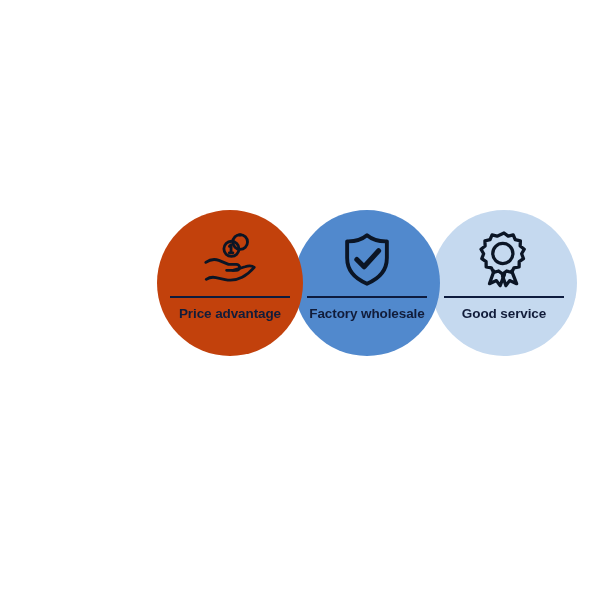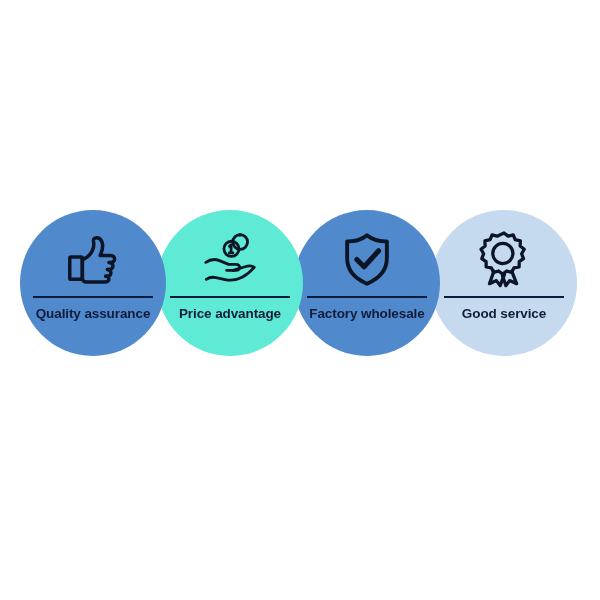--- a/index.html
+++ b/index.html
@@ -80,37 +80,22 @@
     text-align: center;
     line-height: 16px;
   }
 </style>
 </head>
 <body style="background: rgb(255, 255, 255);">
 
 <div id="stage">
   <div class="badge-row">
 
-    <div class="badge badge-0" style="background: rgb(81, 137, 205);">
-      <div class="badge-inner">
-        <span class="badge-icon">
-          <svg viewBox="0 0 64 64" fill="none" xmlns="http://www.w3.org/2000/svg" stroke="#0b1525" stroke-width="3.6" stroke-linecap="round" stroke-linejoin="round">
-            <rect x="8" y="30" width="13" height="23" rx="1.5"></rect>
-            <path d="M21 32.5 C26 31 29.5 27.5 31.5 23 C33 19.5 33 16 32.5 13.5 C32.2 11.8 33.2 10.4 34.8 10.2 C37.6 9.9 40.2 11.6 41.2 14.3 C42.4 17.6 42 22 40.3 26.2 L39.4 28.4 L50.5 28.4 C52.7 28.4 54.3 30.1 54.3 32.1 C54.3 34.1 52.7 35.7 50.5 35.7 L48.5 35.7"></path>
-            <path d="M48.8 35.7 C51 35.7 52.6 37.3 52.6 39.3 C52.6 41.3 51 42.9 48.8 42.9 L46.8 42.9"></path>
-            <path d="M47 42.9 C49 42.9 50.5 44.4 50.5 46.3 C50.5 48.2 49 49.7 47 49.7 L45 49.7"></path>
-            <path d="M45.3 49.7 C47.1 49.7 48.4 51 48.4 52.7 C48.4 54.4 47.1 55.7 45.3 55.7 L25 55.7 C22.8 55.7 21 54 21 51.9 L21 32.5"></path>
-          </svg>
-        </span>
-        <div class="badge-divider"></div>
-        <div class="badge-label">Quality assurance</div>
-      </div>
-    </div>
 
-    <div class="badge badge-1" style="background: #5eead4;">
+    <div class="badge badge-1" style="background: #c2410c;">
       <div class="badge-inner">
         <span class="badge-icon">
           <svg viewBox="0 0 64 64" fill="none" xmlns="http://www.w3.org/2000/svg" stroke="#0b1525" stroke-width="2.9" stroke-linecap="round" stroke-linejoin="round">
             <circle cx="42.5" cy="14.5" r="7.6"></circle>
             <path d="M41.5 7.2 L43 7.2"></path>
             <circle cx="33.5" cy="21.5" r="7.8"></circle>
             <path d="M33.1 17.4 L31.4 18.9 M33.1 17.4 L33.1 25.6 M31.3 25.6 L35 25.6"></path>
             <path d="M7 35.5 C11.5 32.3 16.2 31.8 20.5 33.4 L30.5 37.5 L38.5 37.5 C40.5 37.5 42 38.9 42 40.6 C42 42.3 40.5 43.7 38.5 43.7 L28.5 43.7"></path>
             <path d="M35 43.7 L47.5 40 C50.5 39 54.5 38.5 57 40.6 C57 40.6 51 47.5 44.5 50.8 C39 53.6 33 54.5 27 53.2 L17.5 51.2 C14 50.4 10.5 51 7.5 53"></path>
           </svg>

